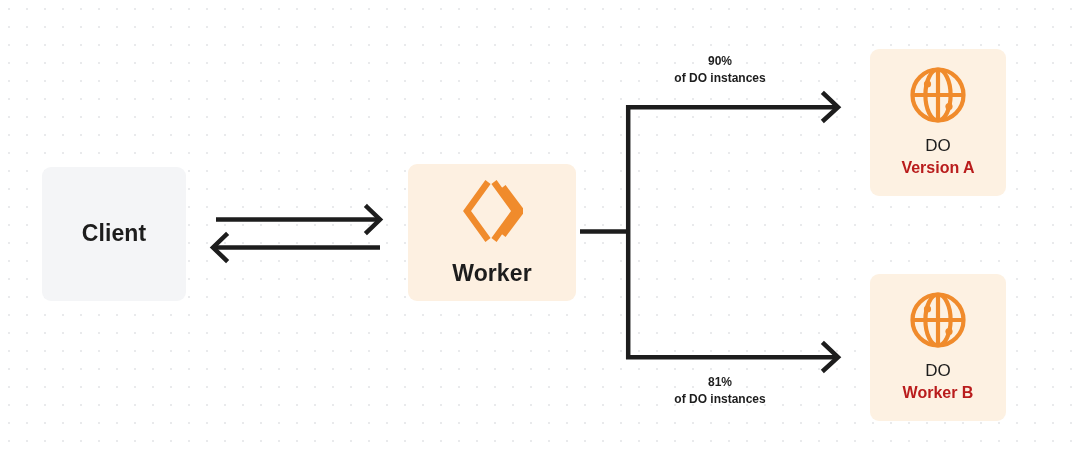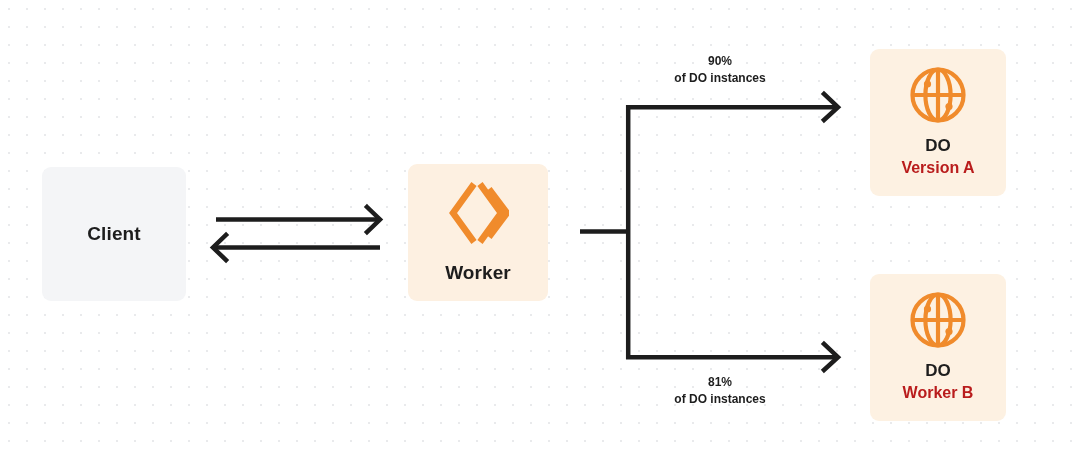--- a/index.html
+++ b/index.html
@@ -34,48 +34,48 @@
   .node-client {
     left: 42px;
     top: 167px;
     width: 144px;
     height: 134px;
     background: #f4f5f7;
   }
   .node-worker {
     left: 408px;
     top: 164px;
-    width: 140px;
+    width: 168px;
     height: 137px;
     background: #fdf0e1;
   }
   .node-do-a {
     left: 870px;
     top: 49px;
     width: 136px;
     height: 147px;
     background: #fdf1e2;
   }
   .node-do-b {
     left: 870px;
     top: 274px;
     width: 136px;
     height: 147px;
     background: #fdf1e2;
   }
   .node-title {
-    font-size: 19px;
+    font-size: 23px;
     font-weight: bold;
     color: #1d1d1d;
     letter-spacing: 0.1px;
     line-height: 1.2;
   }
   .node-title-sm {
     font-size: 17px;
-    font-weight: bold;
+    font-weight: normal;
     color: #1d1d1d;
     line-height: 1.2;
   }
   .node-sub {
     font-size: 16px;
     font-weight: bold;
     color: #b91c1c;
     line-height: 1.3;
     margin-top: 2px;
   }

